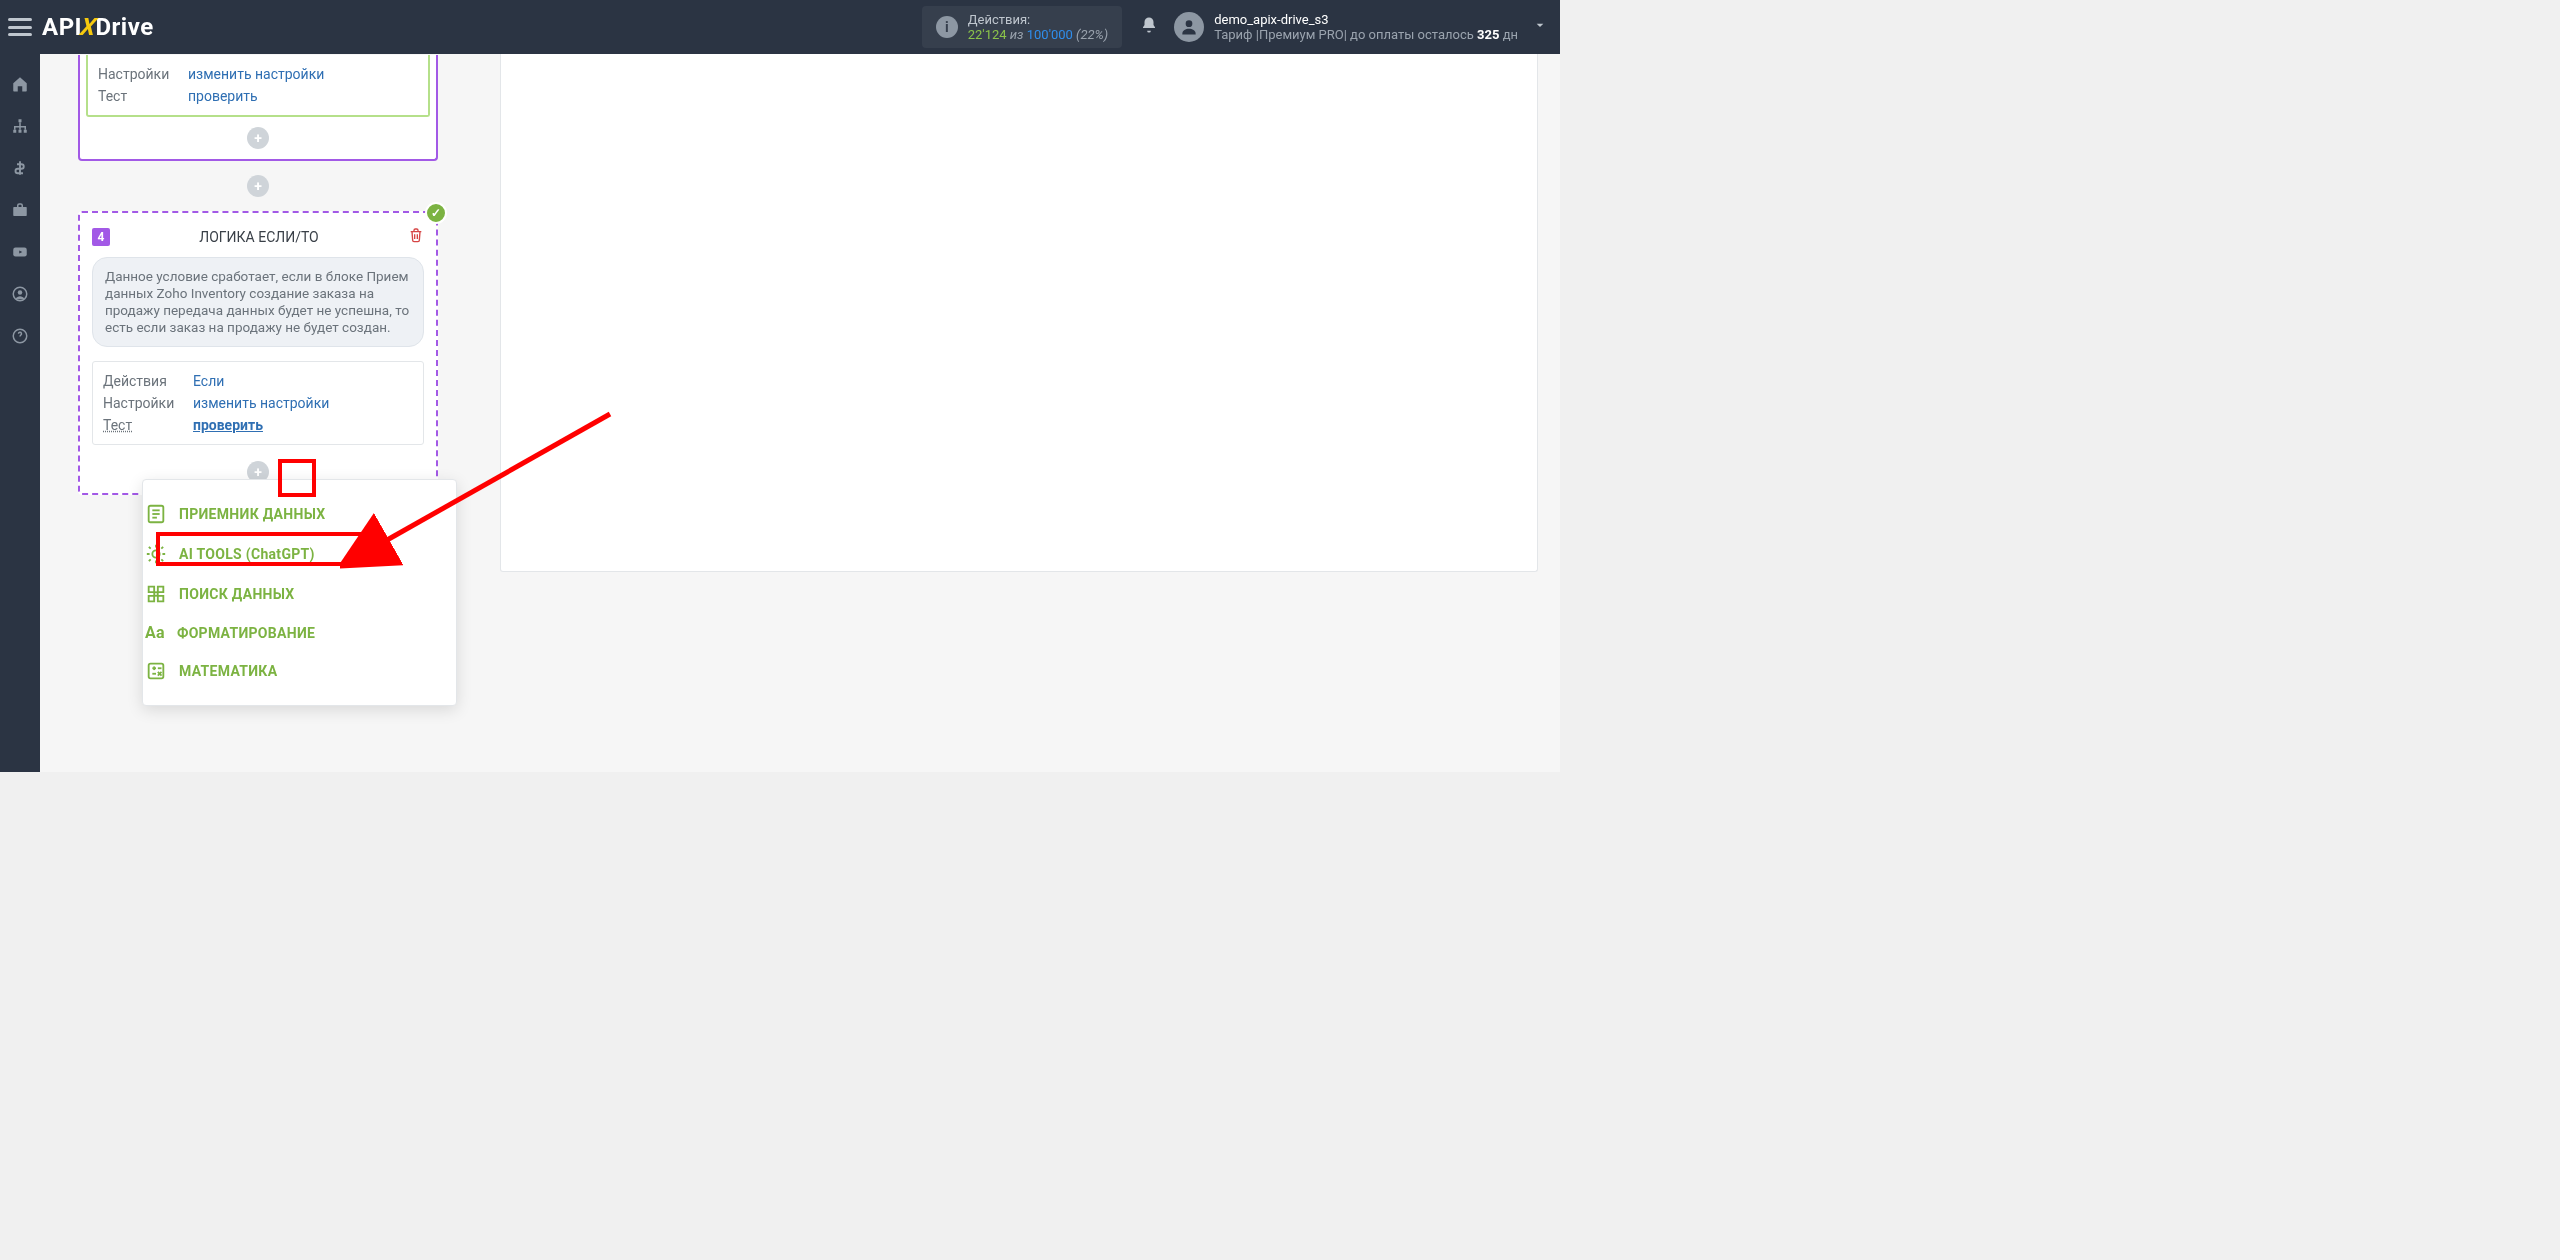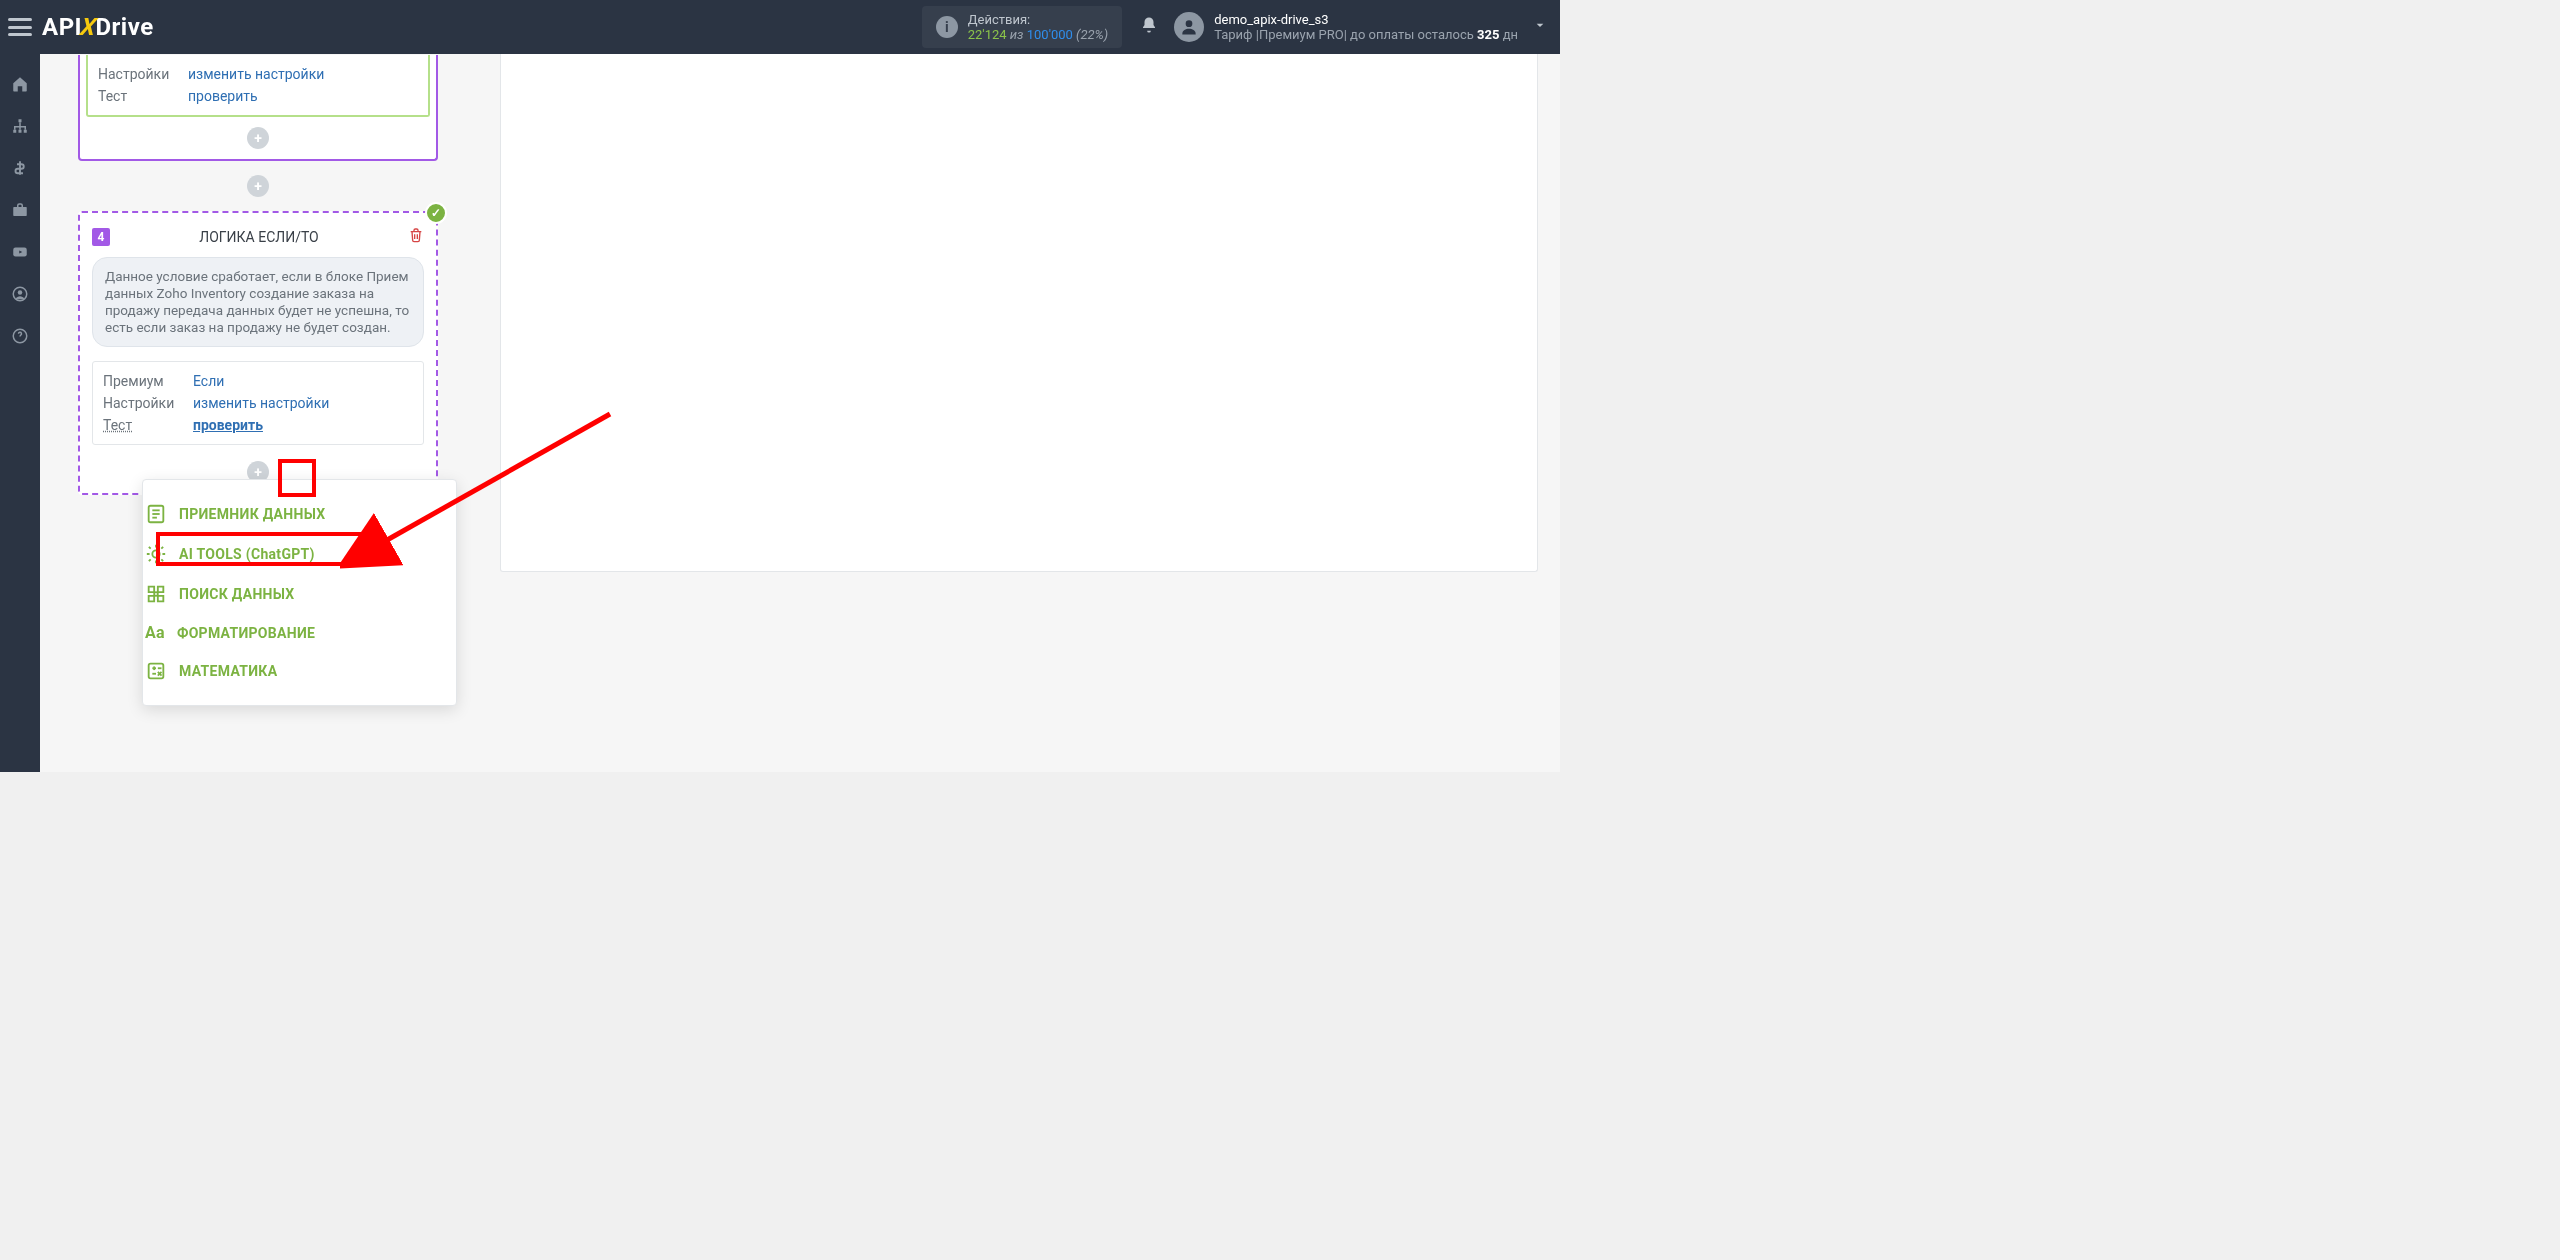--- a/index.html
+++ b/index.html
@@ -243,21 +243,21 @@
         <div class="card-title">ЛОГИКА ЕСЛИ/ТО</div>
         <div class="trash">
           <svg width="16" height="16" viewBox="0 0 24 24" fill="none" stroke="#d64545" stroke-width="2">
               <path d="M4 7h16M9 7V5a2 2 0 0 1 2-2h2a2 2 0 0 1 2 2v2M6 7l1 13a2 2 0 0 0 2 2h6a2 2 0 0 0 2-2l1-13M10 11v7M14 11v7"></path>
             </svg>
         </div>
       </div>
       <div class="note-box">Данное условие сработает, если в блоке Прием данных Zoho Inventory создание заказа на продажу передача данных будет не успешна, то есть если заказ на продажу не будет создан.</div>
       <div class="settings-box">
         <div class="kv-row">
-            <span class="kv-label">Премиум</span>
+            <span class="kv-label">Действия</span>
             <span class="kv-link">Если</span>
           </div>
         <div class="kv-row">
             <span class="kv-label">Настройки</span>
             <span class="kv-link">изменить настройки</span>
           </div>
         <div class="kv-row">
             <span class="kv-label">Тест</span>
             <span class="kv-link u b">проверить</span>
           </div>

